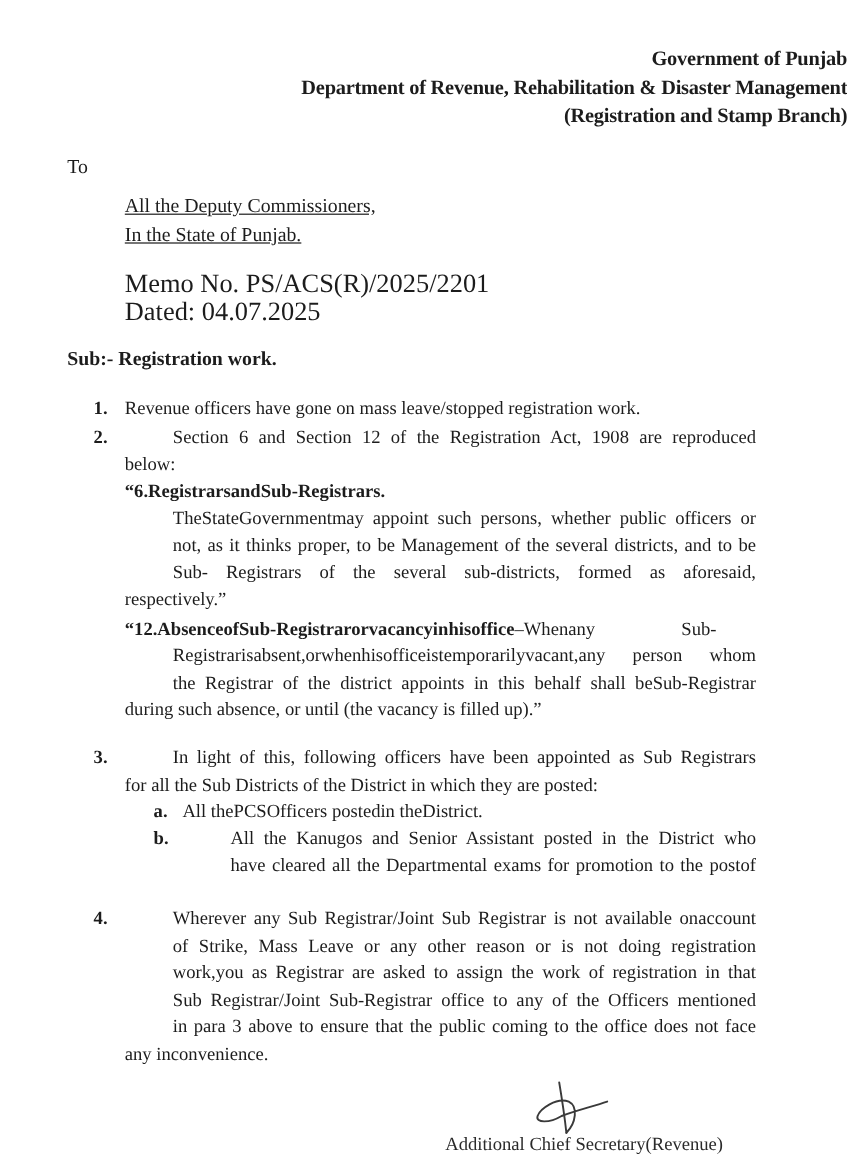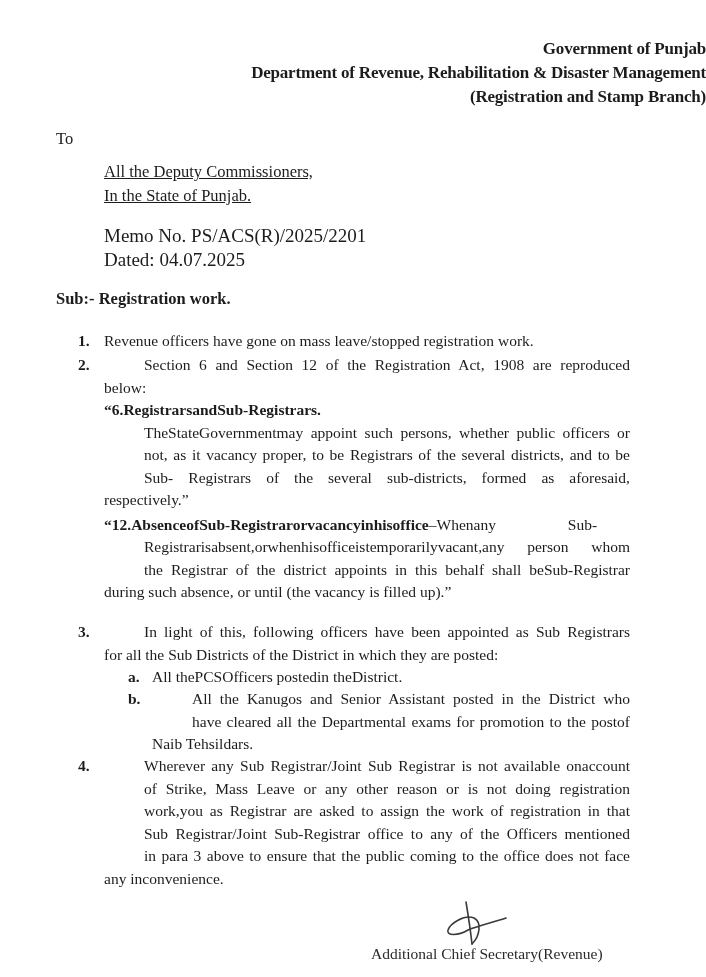--- a/index.html
+++ b/index.html
@@ -45,21 +45,21 @@
       left: 104px;
       top: 160px;
       font-size: 16.5px;
       line-height: 24px;
       text-decoration: underline;
     }
     .memo {
       position: absolute;
       left: 104px;
       top: 224px;
-      font-size: 19px;
+      font-size: 22px;
       line-height: 24px;
     }
     .subject {
       position: absolute;
       left: 56px;
       top: 289px;
       font-size: 16.5px;
       font-weight: bold;
     }
 
@@ -173,21 +173,21 @@
 
   <div class="para p2">
     <span class="num">2.</span>
     <div class="body">
       <span class="justify-line">Section 6 and Section 12 of the Registration Act, 1908 are reproduced</span>
       <span class="plain-line">below:</span>
 
       <div>
         <span class="plain-line quote-title">“6.RegistrarsandSub-Registrars.</span>
         <span class="justify-line">TheStateGovernmentmay appoint such persons, whether public officers or</span>
-        <span class="justify-line">not, as it vacancy proper, to be Registrars of the several districts, and to be</span>
+        <span class="justify-line">not, as it thinks proper, to be Management of the several districts, and to be</span>
         <span class="justify-line">Sub- Registrars of the several sub-districts, formed as aforesaid,</span>
         <span class="plain-line">respectively.”</span>
       </div>
 
       <div style="margin-top:2px;">
         <span class="plain-line" style="display:flex; justify-content:space-between;">
           <span>
             <span class="quote-title">“12.AbsenceofSub-Registrarorvacancyinhisoffice</span><span style="word-spacing:68px;">–Whenany Sub-</span>
           </span>
         </span>
@@ -211,21 +211,20 @@
     <div class="body">
       <span class="plain-line">All thePCSOfficers postedin theDistrict.</span>
     </div>
   </div>
 
   <div class="sub-item sb">
     <span class="letter">b.</span>
     <div class="body">
       <span class="justify-line">All the Kanugos and Senior Assistant posted in the District who</span>
       <span class="justify-line">have cleared all the Departmental exams for promotion to the postof</span>
-      <span class="plain-line">Naib Tehsildars.</span>
     </div>
   </div>
 
   <div class="para p4">
     <span class="num">4.</span>
     <div class="body">
       <span class="justify-line">Wherever any Sub Registrar/Joint Sub Registrar is not available onaccount</span>
       <span class="justify-line">of Strike, Mass Leave or any other reason or is not doing registration</span>
       <span class="justify-line">work,you as Registrar are asked to assign the work of registration in that</span>
       <span class="justify-line">Sub Registrar/Joint Sub-Registrar office to any of the Officers mentioned</span>

